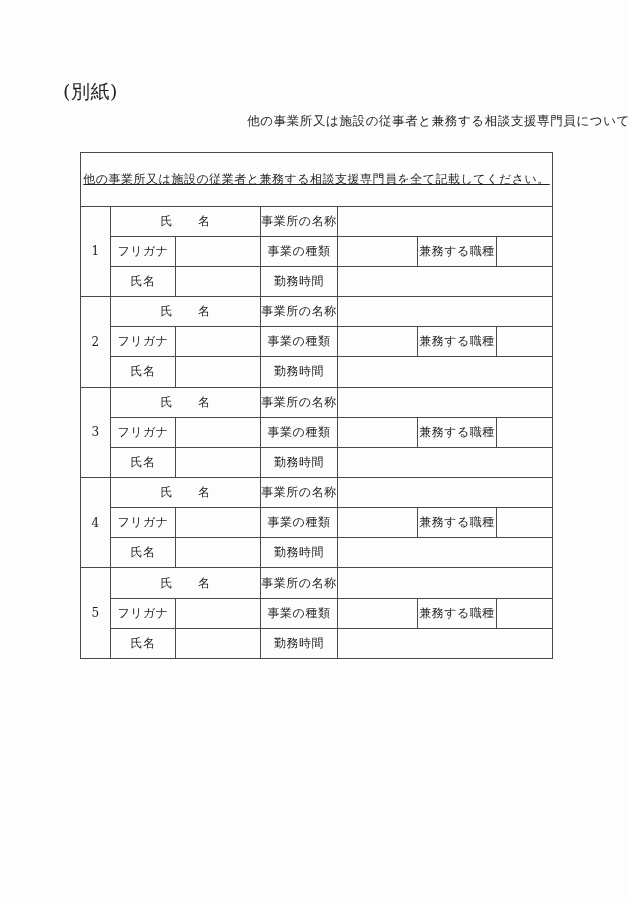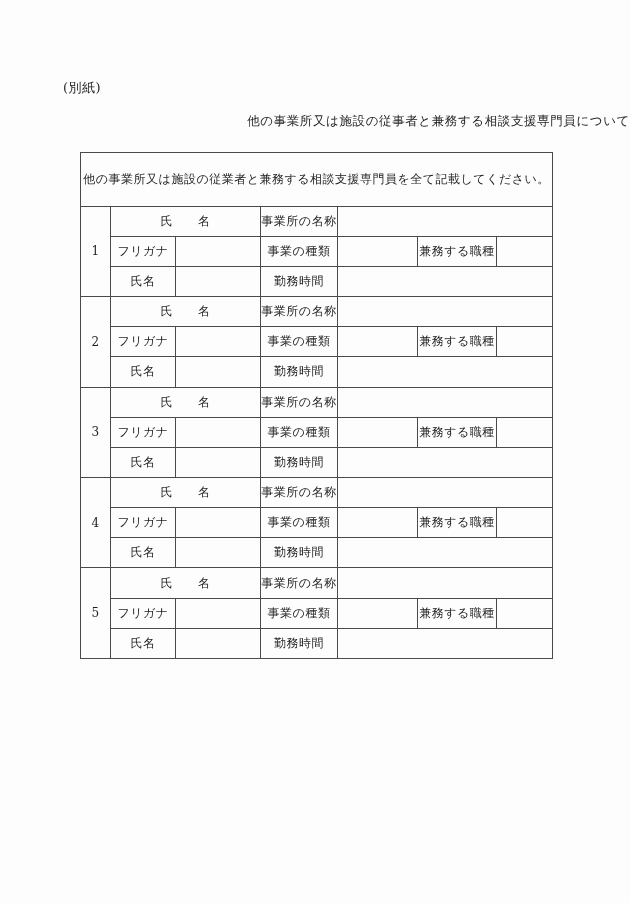--- a/index.html
+++ b/index.html
@@ -11,21 +11,21 @@
     height: 903px;
     background: #fdfdfd;
     position: relative;
     font-family: "DejaVu Serif", "Liberation Serif", serif;
     color: #1f1f1f;
   }
   .note {
     position: absolute;
     left: 63px;
     top: 79px;
-    font-size: 13px;
+    font-size: 19px;
     letter-spacing: 0.5px;
   }
   .title {
     position: absolute;
     left: 0;
     top: 113px;
     width: 100%;
     text-align: right;
     font-size: 12.5px;
     letter-spacing: 0.6px;
@@ -46,20 +46,21 @@
     vertical-align: middle;
     padding: 0;
     letter-spacing: 0.5px;
     overflow: hidden;
     white-space: nowrap;
   }
   td.instruction-cell {
     height: 31px;
     font-size: 12px;
     letter-spacing: 0.8px;
+    text-decoration: underline;
   }
   td.num-cell {
     font-size: 12px;
   }
   td.value-cell {
     background: #fdfdfd;
   }
 </style>
 </head>
 <body>

